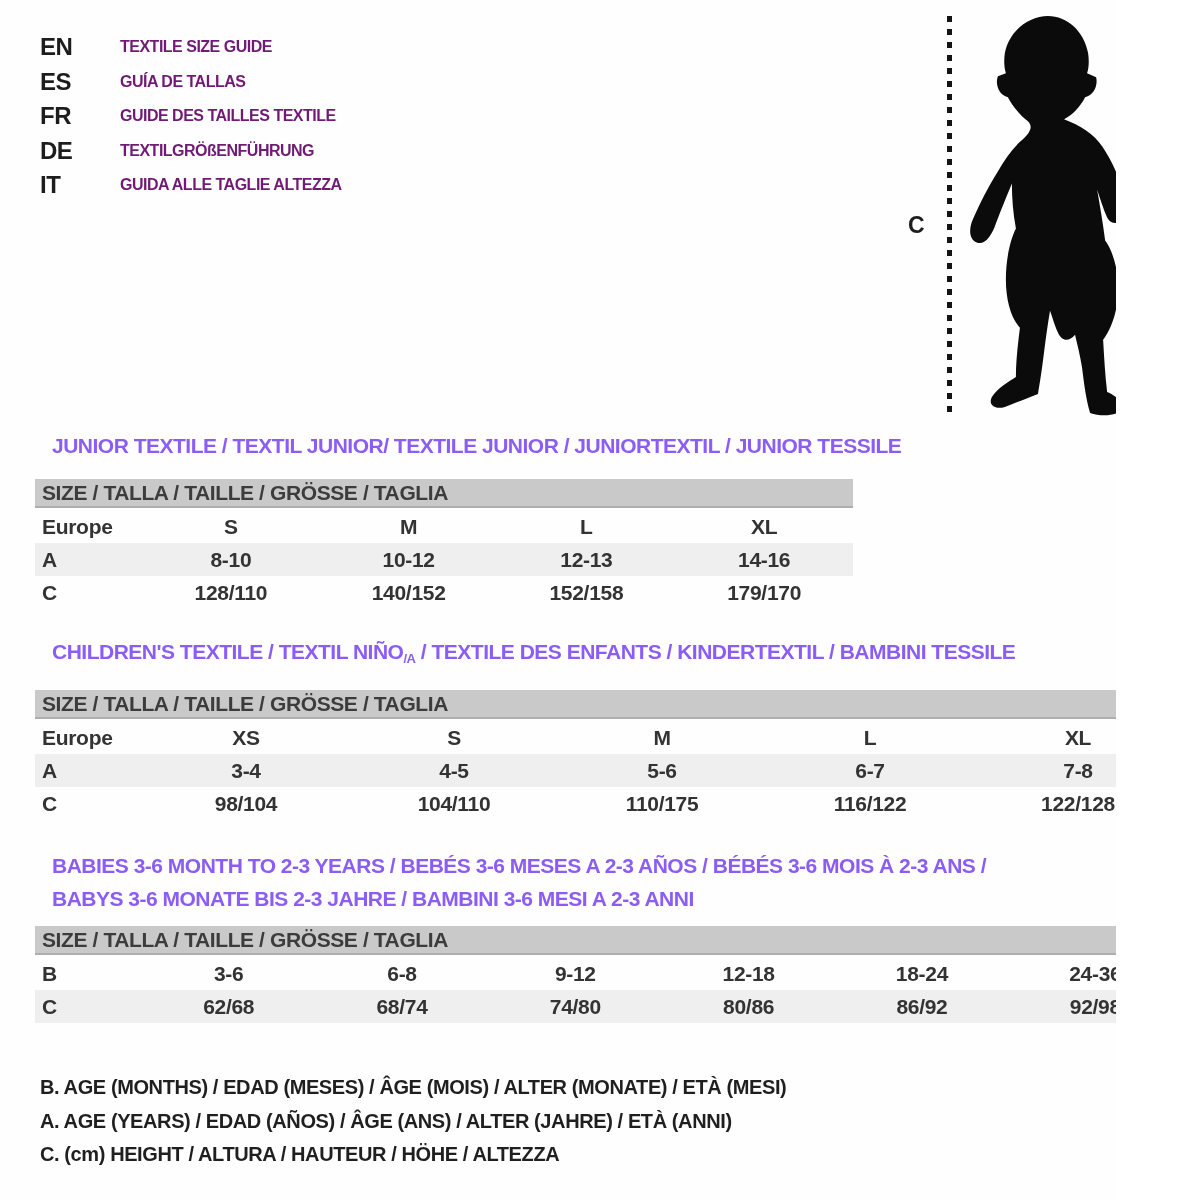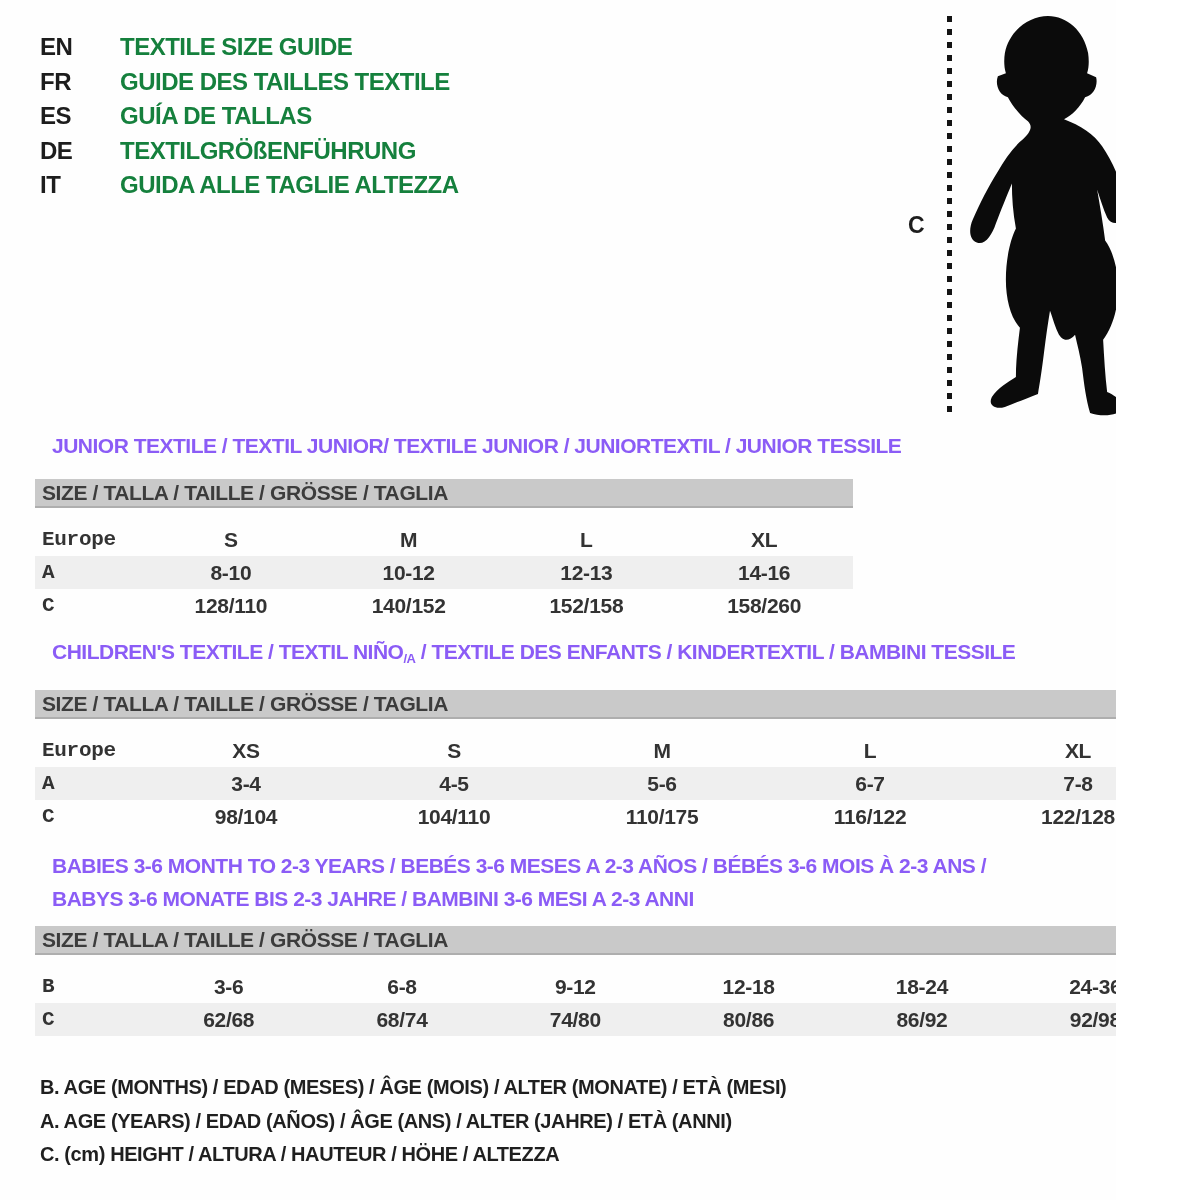--- a/index.html
+++ b/index.html
@@ -4,67 +4,67 @@
 <style>
   html,body{margin:0;padding:0;background:#ffffff;}
   .canvas{
     position:relative;width:1116px;height:1200px;background:#fefefe;overflow:hidden;
     font-family:"Liberation Sans", sans-serif;color:#222;
   }
   
   .lang-block{position:absolute;left:40px;top:30px;}
   .lang-row{display:flex;height:34.5px;align-items:center;}
   .lang-code{width:80px;font-size:24px;font-weight:700;letter-spacing:-0.5px;color:#1d1d1d;}
-  .lang-label{font-size:24px;font-weight:700;letter-spacing:-0.5px;color:#15803d;white-space:nowrap;}
+  .lang-label{font-size:16px;font-weight:700;letter-spacing:-0.5px;color:#701a75;white-space:nowrap;}
   
   .measure-line{
     position:absolute;left:947px;top:16px;width:5px;height:400px;
     background:repeating-linear-gradient(to bottom,#141414 0px,#141414 6px,transparent 6px,transparent 13px);
   }
   .measure-label{position:absolute;left:908px;top:212px;font-size:23px;font-weight:700;color:#1d1d1d;}
   .figure-svg{position:absolute;left:963px;top:14px;}
   
   .sec-heading{
     position:absolute;left:52px;font-size:21px;font-weight:700;letter-spacing:-0.5px;
     color:#8b5cf6;white-space:nowrap;
   }
   .sec-heading .subchar{font-size:0.62em;vertical-align:-0.28em;}
   .sec-heading.two-line{line-height:33px;white-space:normal;width:1140px;}
   
   .size-table{position:absolute;left:35px;}
   .size-bar{
-    height:27px;background:#c9c9c9;border-bottom:2px solid #aeaeae;margin-bottom:15px;
+    height:27px;background:#c9c9c9;border-bottom:2px solid #aeaeae;margin-bottom:2px;
     font-size:21px;font-weight:700;letter-spacing:-0.4px;color:#3c3c3c;
     padding-left:7px;display:flex;align-items:center;
   }
   .trow{display:flex;height:33px;align-items:center;font-size:21px;font-weight:700;letter-spacing:-0.3px;color:#333;}
   .trow.shade{background:#efefef;}
-  .tlabel{width:100px;padding-left:7px;text-align:left;flex:0 0 auto;font-family:Liberation Mono, monospace;}
+  .tlabel{width:100px;padding-left:7px;text-align:left;flex:0 0 auto;}
   .tcell{flex:1 1 0;text-align:center;}
   
   .legend-block{position:absolute;left:40px;top:1071px;}
   .legend-line{font-size:20px;font-weight:700;letter-spacing:-0.4px;color:#1f1f1f;line-height:33.5px;white-space:nowrap;}
 </style>
 </head>
 <body>
 
 <div class="canvas">
 
   <div class="lang-block">
     <div class="lang-row">
       <span class="lang-code">EN</span>
       <span class="lang-label">TEXTILE SIZE GUIDE</span>
     </div>
     <div class="lang-row">
+      <span class="lang-code">ES</span>
+      <span class="lang-label">GUÍA DE TALLAS</span>
+    </div>
+    <div class="lang-row">
       <span class="lang-code">FR</span>
       <span class="lang-label">GUIDE DES TAILLES TEXTILE</span>
-    </div>
-    <div class="lang-row">
-      <span class="lang-code">ES</span>
-      <span class="lang-label">GUÍA DE TALLAS</span>
     </div>
     <div class="lang-row">
       <span class="lang-code">DE</span>
       <span class="lang-label">TEXTILGRÖßENFÜHRUNG</span>
     </div>
     <div class="lang-row">
       <span class="lang-code">IT</span>
       <span class="lang-label">GUIDA ALLE TAGLIE ALTEZZA</span>
     </div>
   </div>
@@ -103,21 +103,21 @@
       <span class="tcell">8-10</span>
       <span class="tcell">10-12</span>
       <span class="tcell">12-13</span>
       <span class="tcell">14-16</span>
     </div>
     <div class="trow">
       <span class="tlabel">C</span>
       <span class="tcell">128/110</span>
       <span class="tcell">140/152</span>
       <span class="tcell">152/158</span>
-      <span class="tcell">158/260</span>
+      <span class="tcell">179/170</span>
     </div>
   </div>
 
   <div class="sec-heading" style="top:640px;">
     <span>CHILDREN'S TEXTILE / TEXTIL NIÑO</span><span class="subchar">/A</span><span> / TEXTILE DES ENFANTS / KINDERTEXTIL / BAMBINI TESSILE</span>
   </div>
   <div class="size-table" style="top:690px;width:1147px;">
     <div class="size-bar">SIZE / TALLA / TAILLE / GRÖSSE / TAGLIA</div>
     <div class="trow">
       <span class="tlabel">Europe</span>

